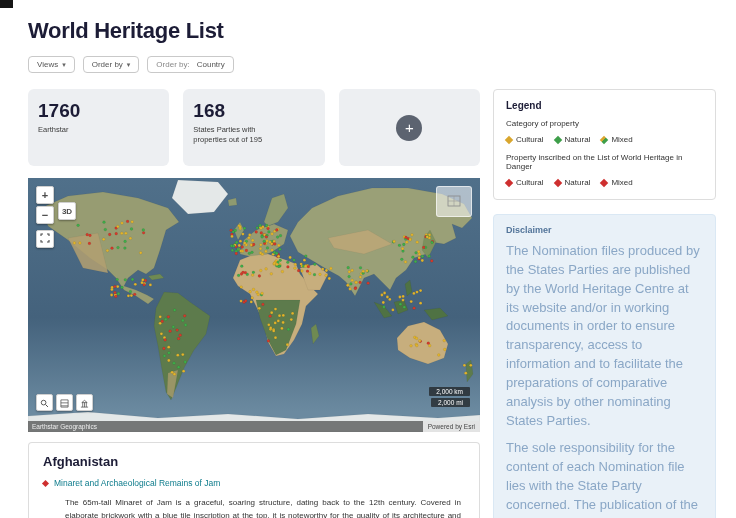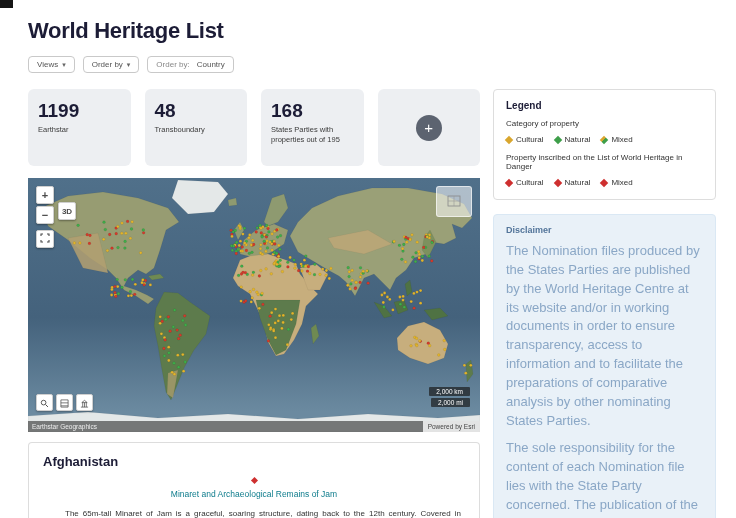--- a/index.html
+++ b/index.html
@@ -50,21 +50,21 @@
   .map-attr { position:absolute; left:0; right:0; bottom:0; height:11px;
     background:rgba(25,25,25,.55); display:flex; justify-content:space-between; align-items:center;
     font-size:6.5px; color:#eee; padding-left:4px; }
   .powered { background:rgba(255,255,255,.8); color:#444; height:100%; display:flex;
     align-items:center; padding:0 5px; }
 
   
   .country-card { margin-top:10px; border:1px solid #ddd; border-bottom:none;
     border-radius:4px 4px 0 0; padding:11px 14px 20px; }
   .country-name { font-size:13px; font-weight:700; color:#1c1c36; margin-bottom:9px; }
-  .site-row { display:flex; align-items:center; gap:6px; margin-bottom:9px;flex-direction:column; }
+  .site-row { display:flex; align-items:center; gap:6px; margin-bottom:9px; }
   .site-link { font-size:8.5px; color:#0e7c8c; text-decoration:none; cursor:pointer; }
   .country-desc { font-size:8px; color:#333; line-height:1.6; margin-left:22px; margin-right:4px; text-align:justify; }
 
   
   .card { border:1px solid #ddd; border-radius:4px; padding:10px 12px; background:#fff; }
   .card-title { font-size:10px; font-weight:700; color:#1c1c36; margin-bottom:8px; }
   .legend-sub { font-size:8px; color:#333; margin-bottom:7px; }
   .legend-row { display:flex; gap:11px; align-items:flex-start; margin-bottom:9px; }
   .legend-item { display:flex; align-items:center; gap:4px; font-size:8px; color:#333; }
   .diamond { width:6px; height:6px; transform:rotate(45deg); flex:none; }
@@ -103,26 +103,22 @@
       <span class="tb-prefix">Order by:</span>
       <span>Country</span>
     </button>
   </div>
 
   <div class="content">
     <div class="main-col">
 
       <div class="stats-row">
         <div class="stat-card">
-          <div class="stat-value">1199</div>
+          <div class="stat-value">1760</div>
           <div class="stat-label">Earthstar</div>
-        </div>
-        <div class="stat-card">
-          <div class="stat-value">48</div>
-          <div class="stat-label">Transboundary</div>
         </div>
         <div class="stat-card">
           <div class="stat-value">168</div>
           <div class="stat-label">States Parties with properties out of 195</div>
         </div>
         <div class="stat-card add-card">
           <button class="add-btn">+</button>
         </div>
       </div>
 

